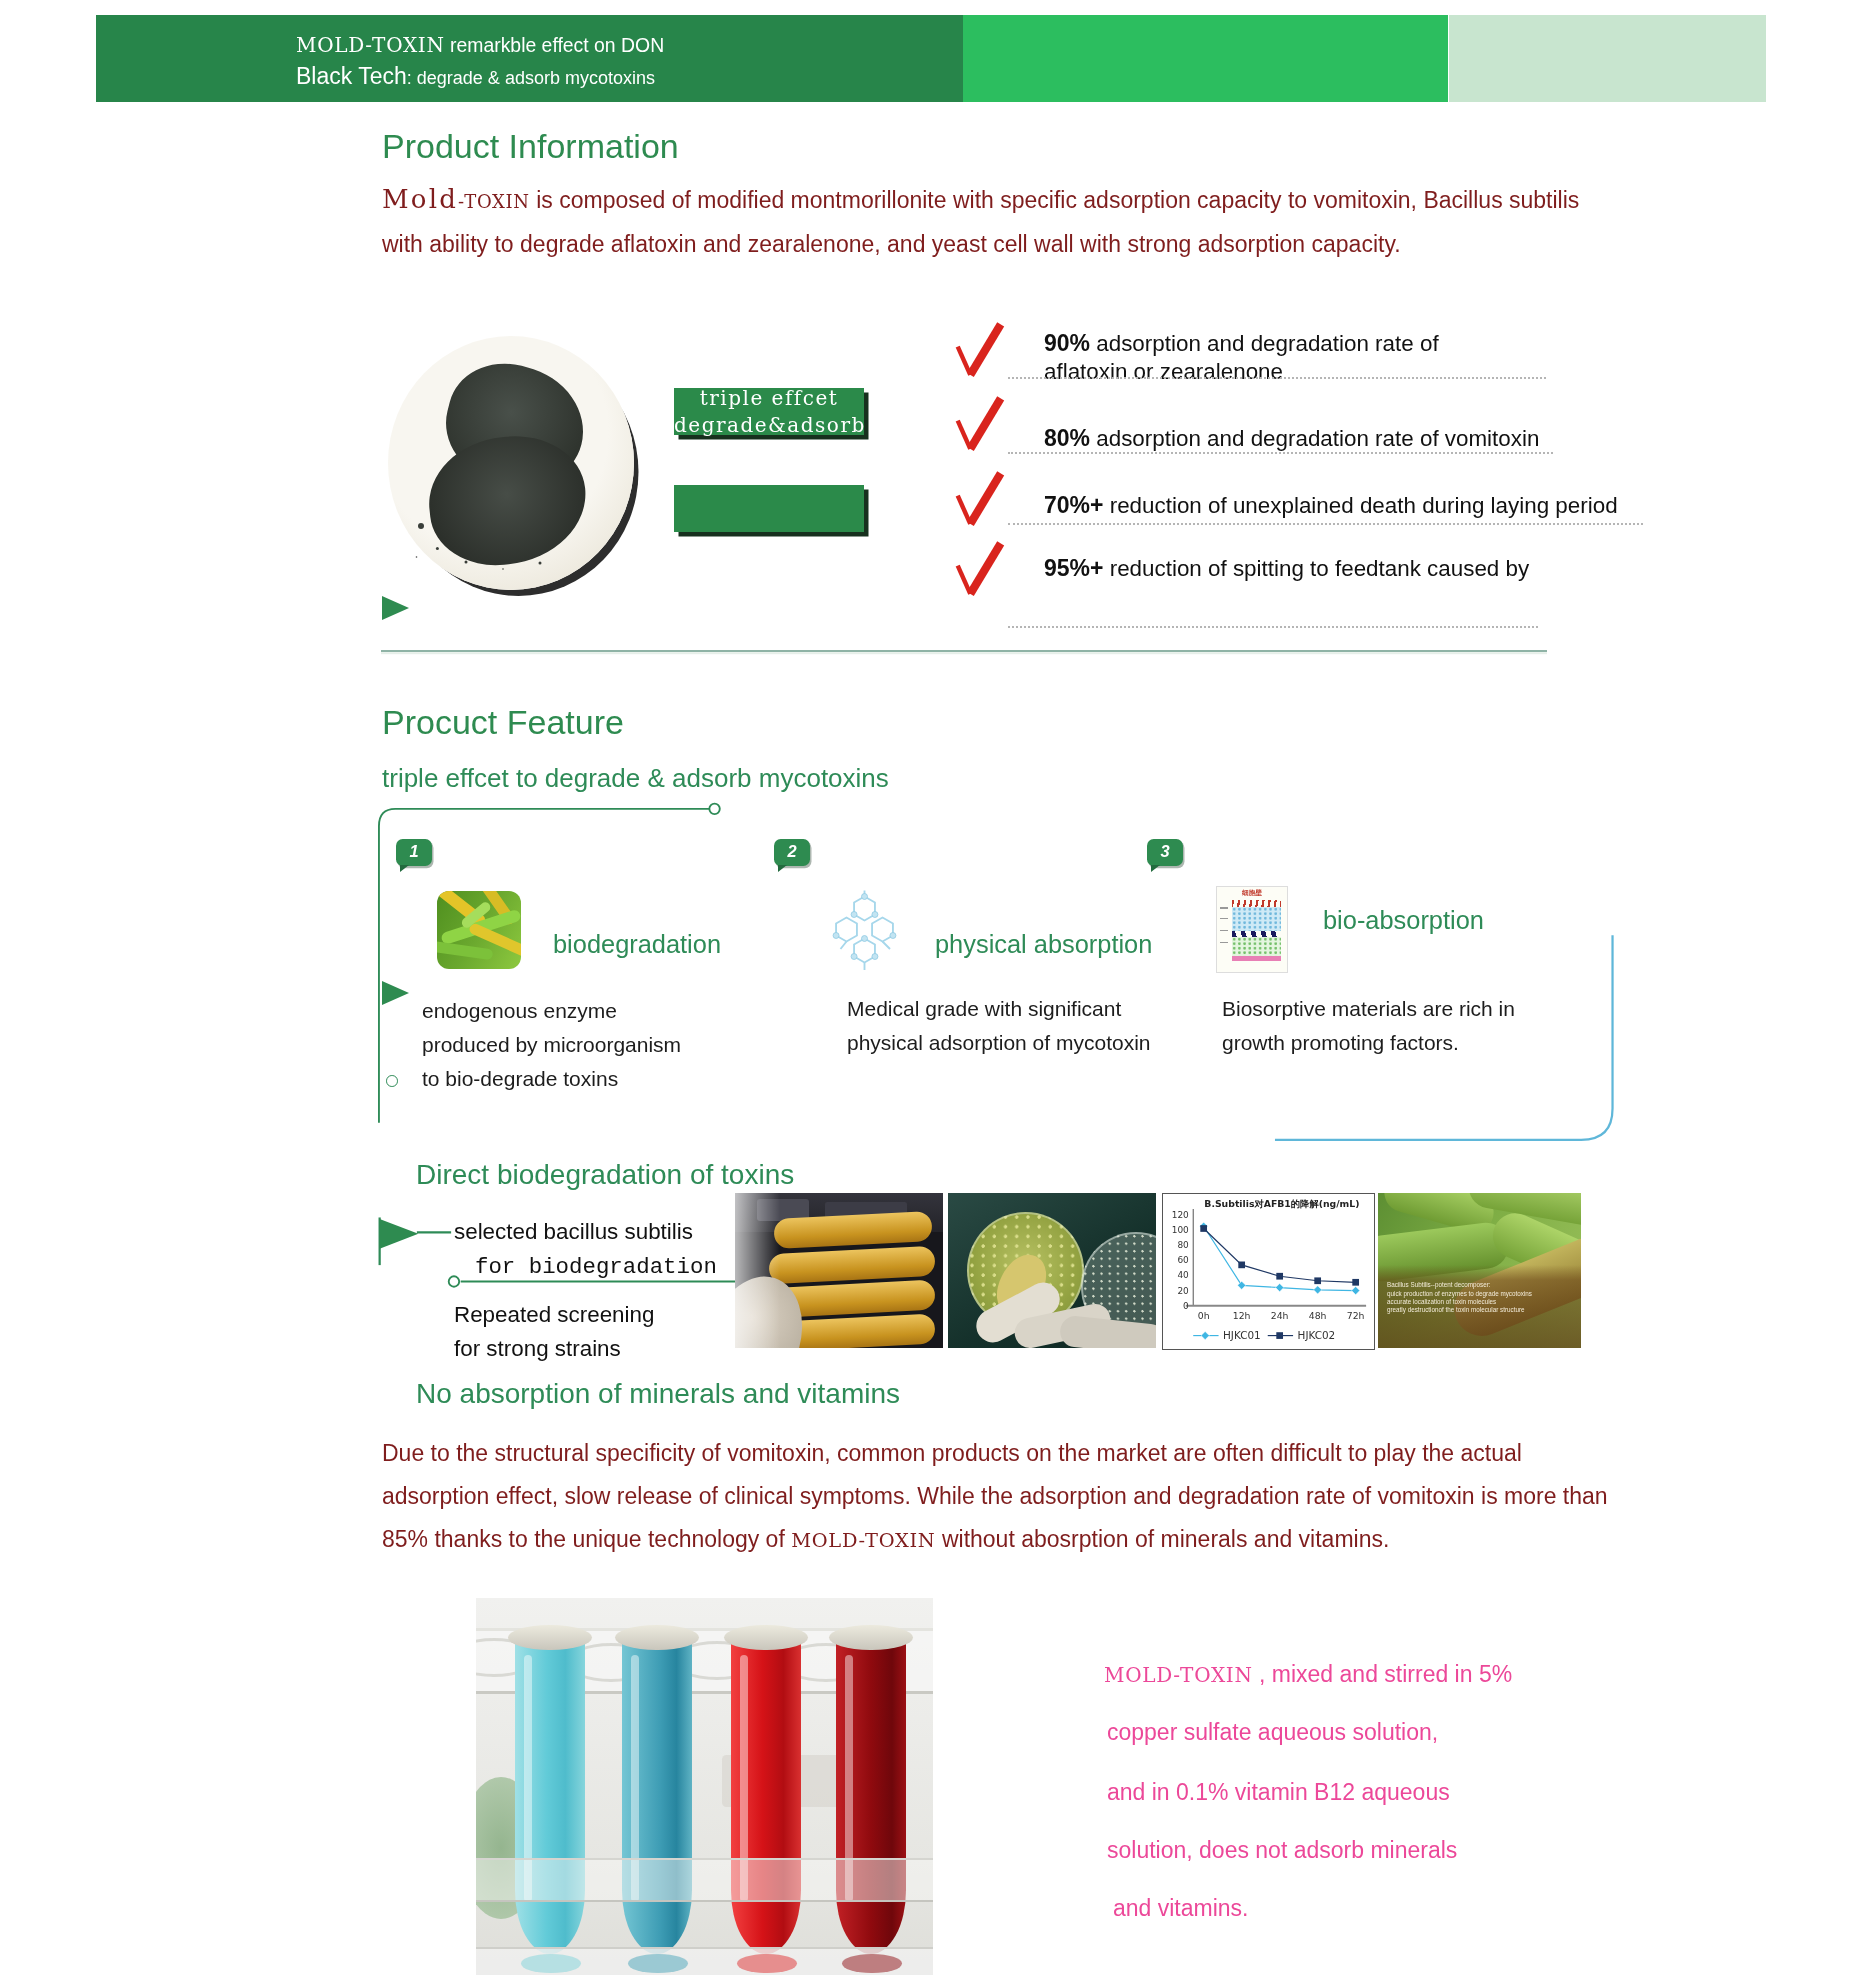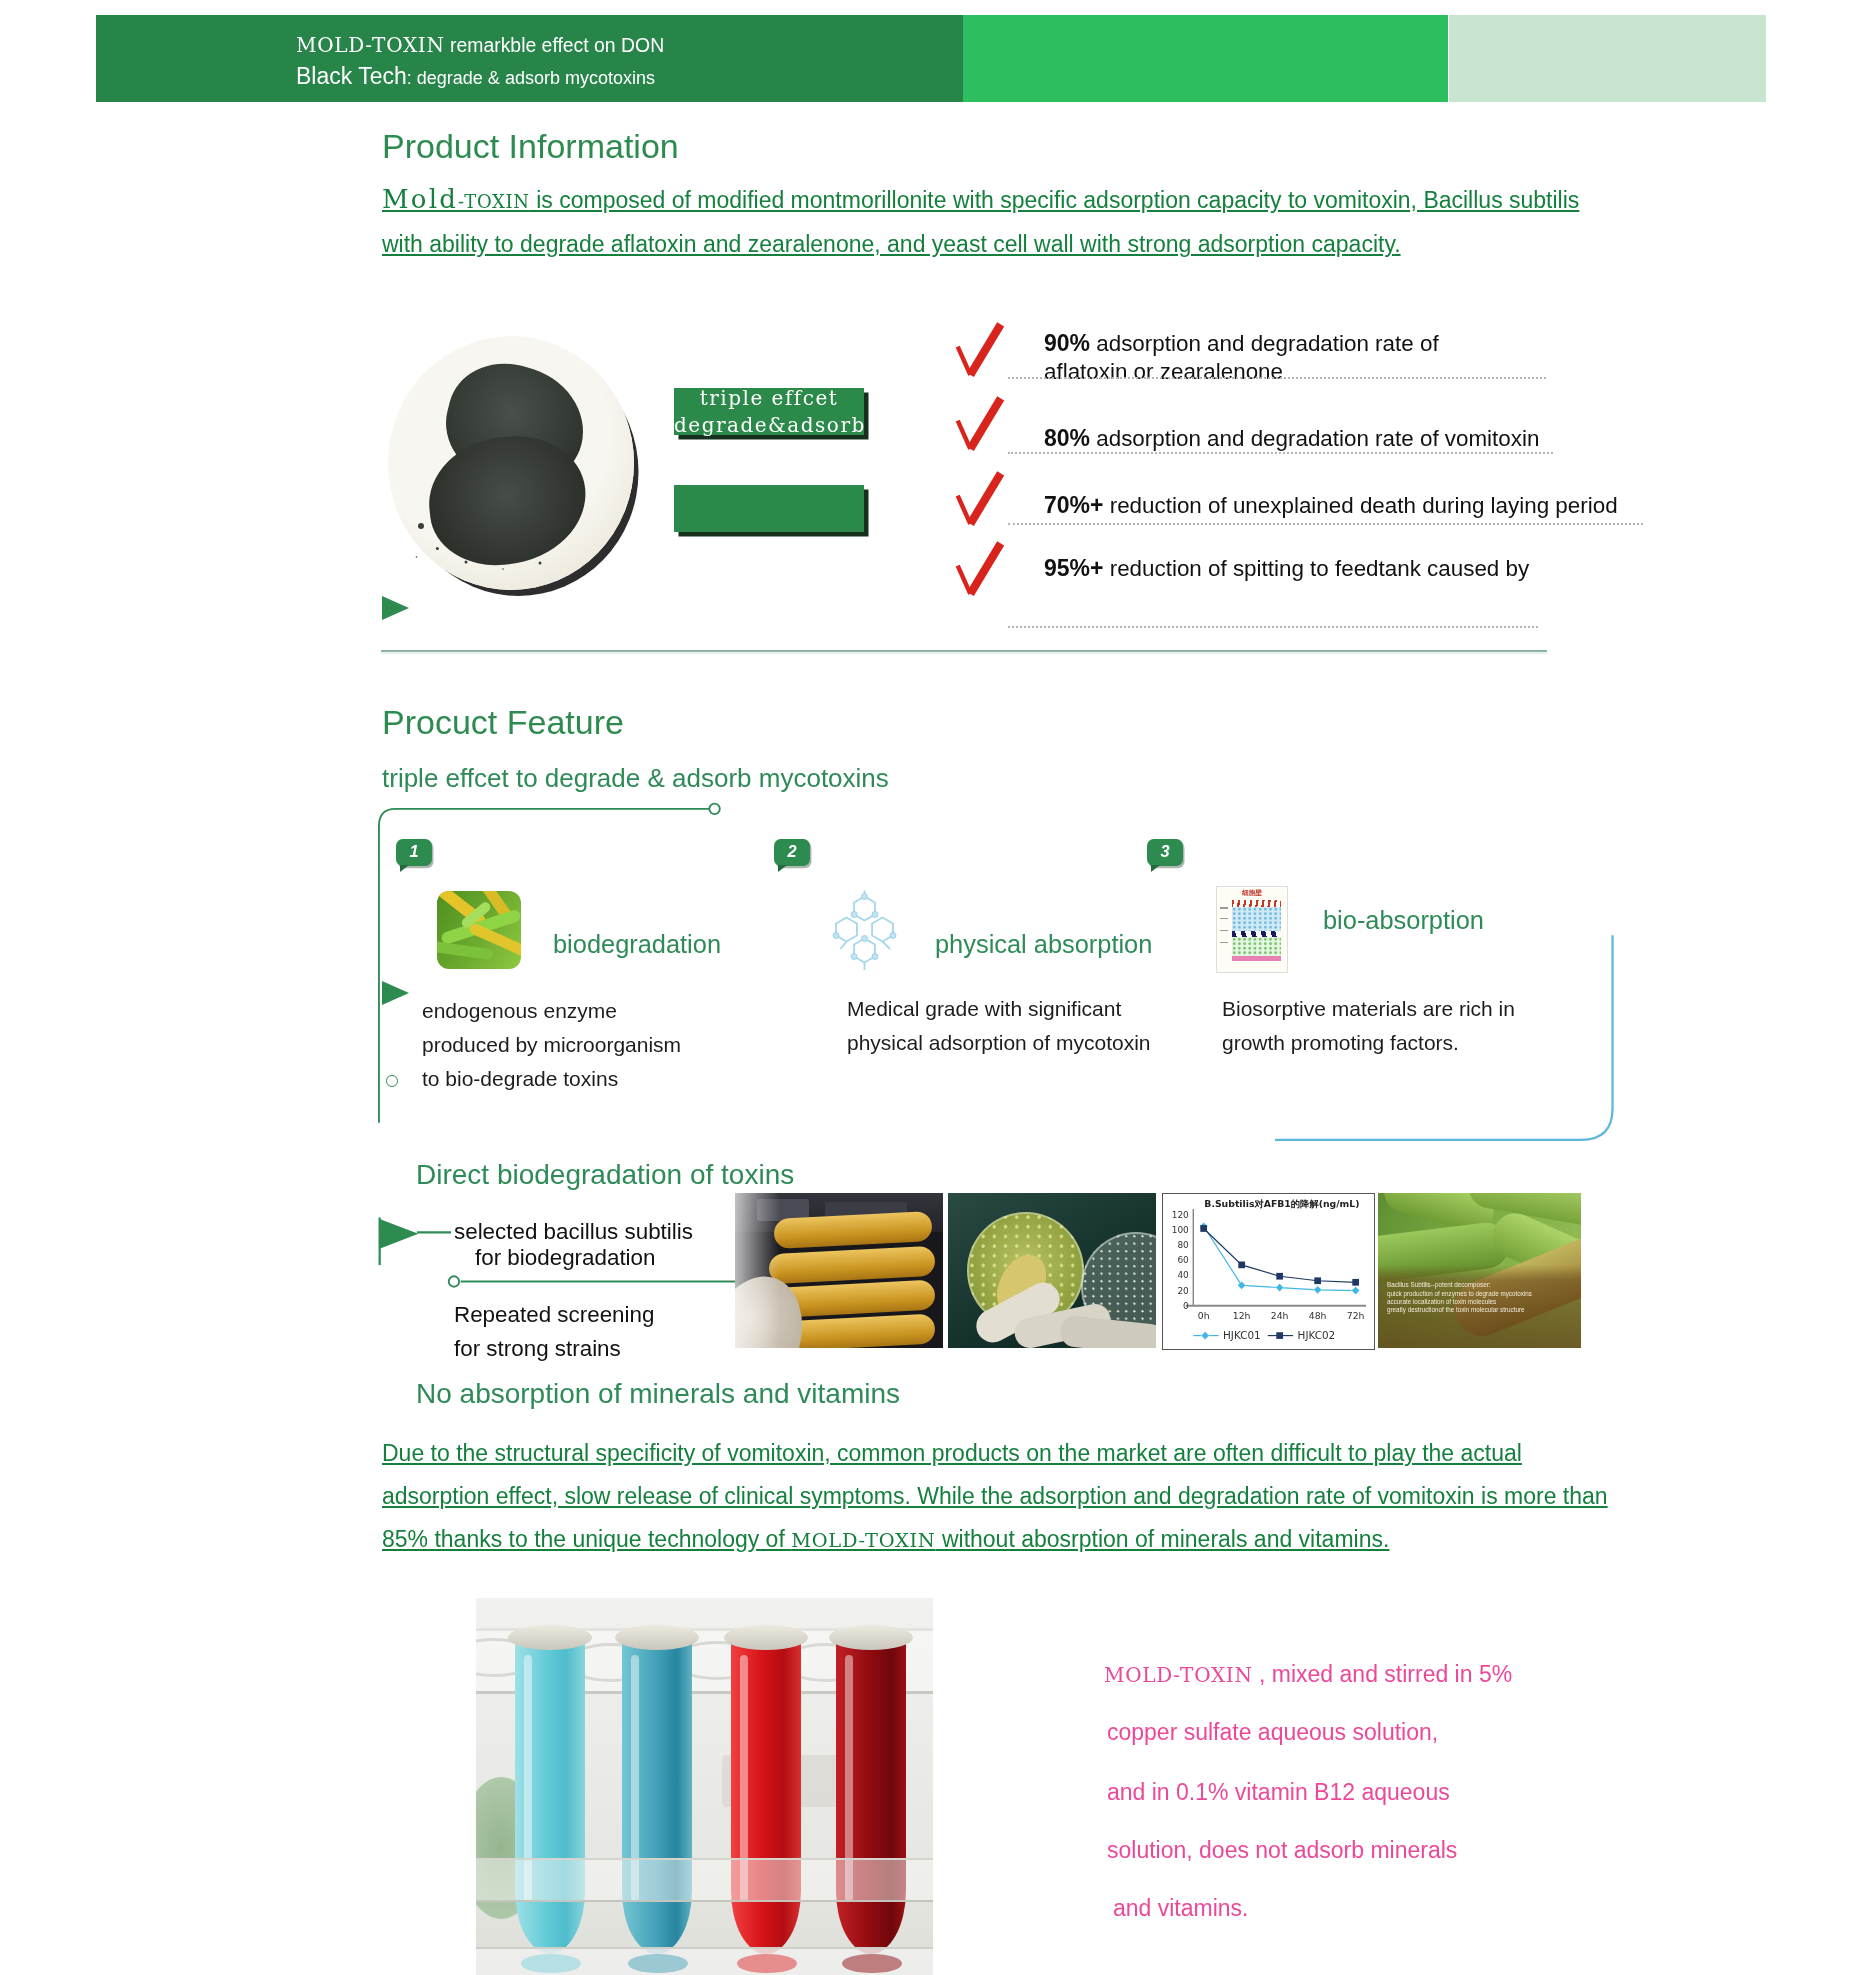--- a/index.html
+++ b/index.html
@@ -7,21 +7,21 @@
         font-family:"Liberation Sans", sans-serif;color:#141414;}
   .abs{position:absolute;}
   
   .hseg{position:absolute;top:15px;height:87px;}
   .hline{position:absolute;color:#fff;white-space:nowrap;}
   .brand{font-family:"DejaVu Serif", serif;letter-spacing:0.7px;}
   
   .h1{font-size:34px;color:#2e8b50;}
   .h2{font-size:28px;color:#2e8b57;}
   .sub{font-size:26px;color:#2e8b57;}
-  .body-text{font-size:23px;line-height:43px;color:#15803d;text-decoration:underline;}
+  .body-text{font-size:23px;line-height:43px;color:#7f1d1d;}
   
   .gtag{position:absolute;width:190px;height:47px;background:#2b8a4a;color:#fff;text-align:center;
         box-shadow:4.5px 4.5px 0 #17301e;display:flex;flex-direction:column;justify-content:center;}
   .gtag.serif{font-family:"DejaVu Serif", serif;font-size:20px;letter-spacing:1.5px;line-height:27px;}
   .gtag.sans{font-size:21px;line-height:27px;}
   
   .chk-text{position:absolute;font-size:22.4px;line-height:28px;color:#111;}
   .chk-text b{font-size:23px;}
   .dotted{position:absolute;border-top:2.2px dotted #b5b5b5;height:0;}
   .sep{position:absolute;border-top:2.2px solid #8fb3a6;box-shadow:0 2.2px 0 #e6efe9;height:0;}
@@ -221,21 +221,21 @@
 
   <div class="abs h2" style="left:416px;top:1159px;">Direct biodegradation of toxins</div>
 
   <svg class="abs" style="left:369px;top:1213px;" width="127" height="67" viewBox="0 0 170 90">
     <line x1="14" y1="6" x2="14" y2="70" stroke="#2e8b57" stroke-width="3"></line>
     <polygon points="14,8 66,28 14,48" fill="#2e8b50"></polygon>
     <line x1="64" y1="26" x2="110" y2="26" stroke="#2e8b57" stroke-width="3"></line>
   </svg>
   <div class="abs" style="left:454px;top:1219px;font-size:22.4px;color:#111;">
     <div>selected bacillus subtilis</div>
-    <div style="margin-left:21px;margin-top:0;">for biodegradation</div>
+    <div style="margin-left:21px;margin-top:9px;font-family:Liberation Mono, monospace;">for biodegradation</div>
   </div>
   <svg class="abs" style="left:445px;top:1265px;" width="388" height="30" viewBox="0 0 520 40">
     <circle cx="12" cy="22" r="7" fill="#fff" stroke="#2e8b57" stroke-width="2.5"></circle>
     <path d="M21 22 H478 Q496 20 504 6" fill="none" stroke="#2e8b57" stroke-width="2.5"></path>
   </svg>
   <div class="abs" style="left:454px;top:1298px;font-size:22.4px;color:#111;line-height:34px;">
     <div>Repeated screening</div>
     <div>for strong strains</div>
   </div>
 

